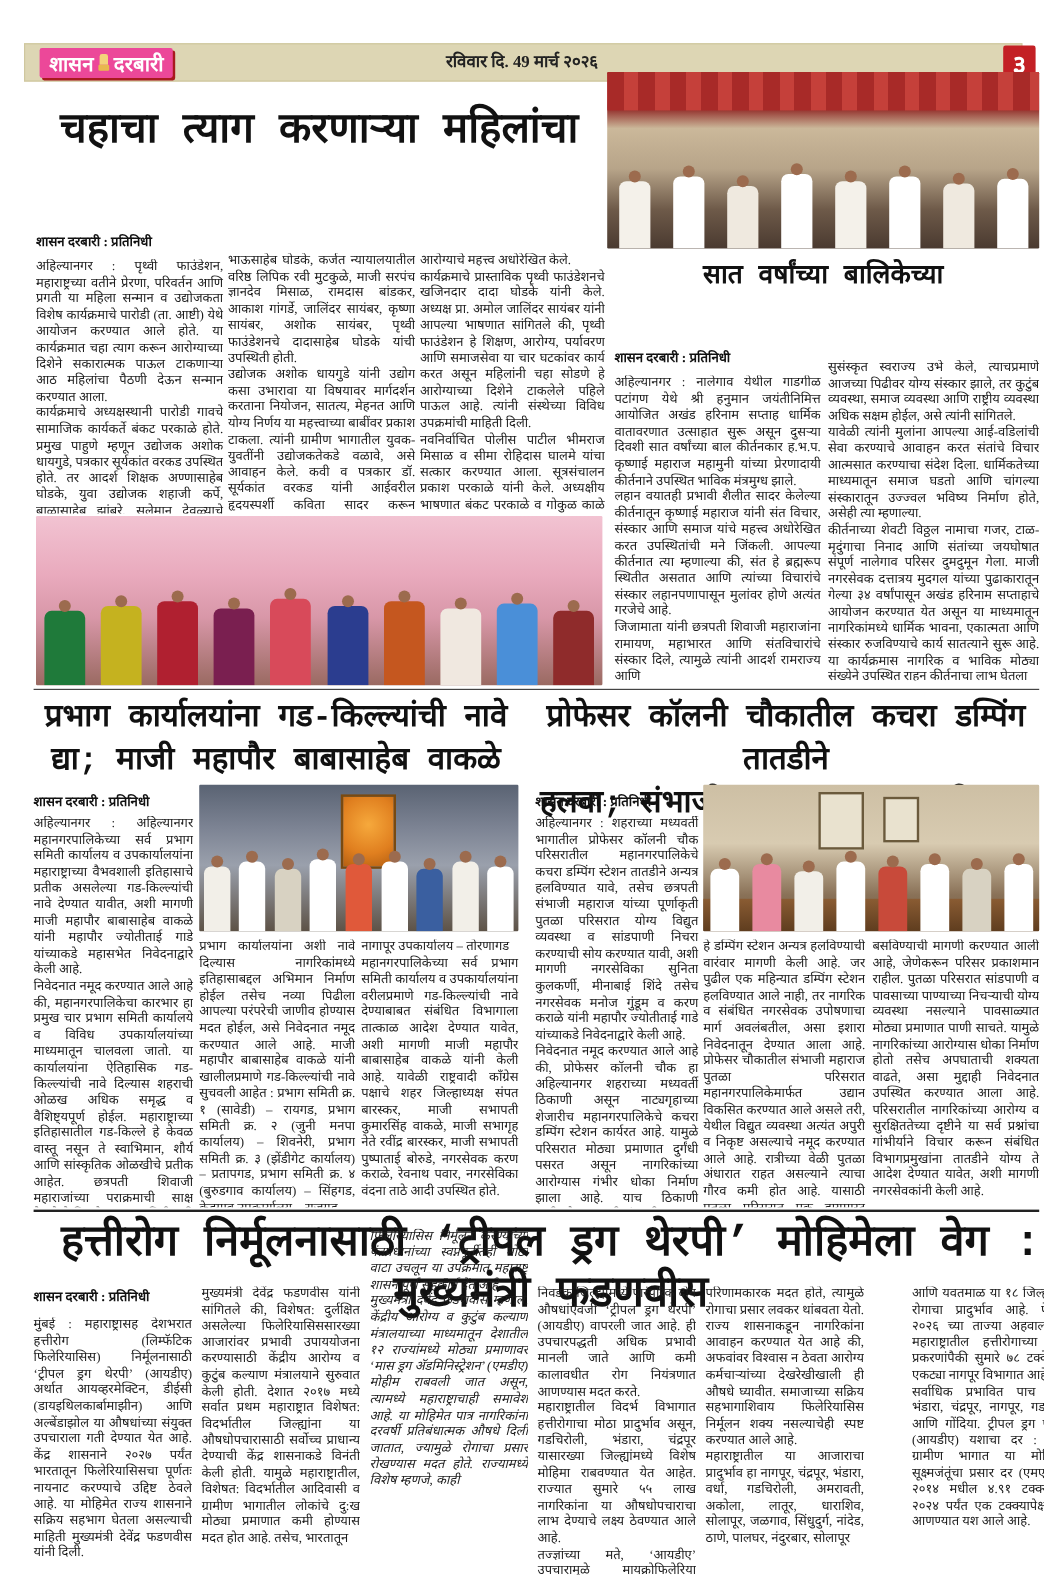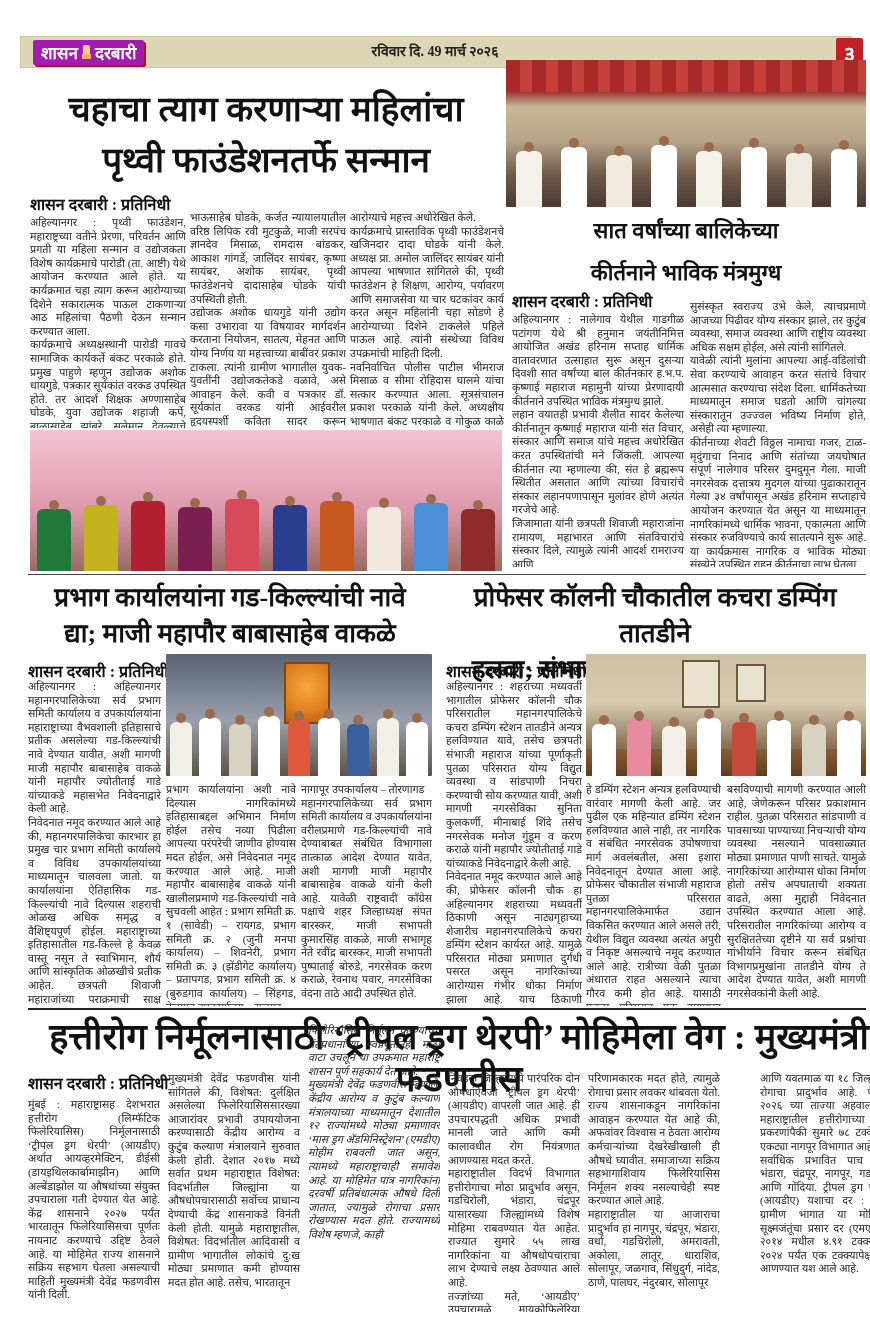--- a/index.html
+++ b/index.html
@@ -1,38 +1,38 @@
 <!DOCTYPE html>
 <html><head>
 <meta charset="utf-8">
 <style>
   html,body{margin:0;padding:0;background:#ffffff;}
   .page{position:relative;width:870px;height:1321px;background:#ffffff;overflow:hidden;
         font-family:"Liberation Serif","DejaVu Serif",serif;color:#1c1c1c;}
   .abs{position:absolute;}
   
   .mast{left:20px;top:36px;width:830px;height:30px;background:#ddd6b4;border:1px solid #cfc79f;}
-  .logo{left:33px;top:40px;height:25px;background:#a21caf;color:#fff;display:flex;align-items:center;
+  .logo{left:33px;top:40px;height:25px;background:#ec4899;color:#fff;display:flex;align-items:center;
         gap:4px;padding:0 8px;font-weight:bold;font-size:17px;border-radius:2px;box-shadow:2px 2px 0 #a81a1e;}
   .chair{width:9px;height:15px;position:relative;display:inline-block;}
   .chair:before{content:"";position:absolute;left:1px;top:0;width:7px;height:9px;background:#f3d27a;border-radius:2px 2px 0 0;}
   .chair:after{content:"";position:absolute;left:0;top:9px;width:9px;height:5px;background:#e8b84f;border-radius:1px;}
   .date{left:300px;top:41px;width:270px;text-align:center;font-weight:bold;font-size:14px;color:#222;}
   .pgnum{left:836px;top:38px;width:27px;height:33px;background:#c32025;color:#fff;font-weight:bold;
          font-size:22px;text-align:center;line-height:33px;border-radius:2px;}
   
-  .hl{font-weight:bold;color:#111;text-align:center;font-family:Liberation Serif, serif;}
+  .hl{font-weight:bold;color:#111;text-align:center;font-family:Liberation Mono, monospace;}
   .hl-tea{left:30px;top:84px;width:472px;font-size:35px;line-height:51px;}
   .hl-kirtan{left:506px;top:210px;width:360px;font-size:22px;line-height:42px;}
   .hl-mid{font-size:26px;line-height:36px;}
   .hl-forts{left:28px;top:580px;width:404px;}
   .hl-dump{left:442px;top:580px;width:426px;}
   .hl-fil{left:40px;top:1016px;width:838px;font-size:36px;line-height:42px;}
   
-  .byline{font-weight:bold;font-size:16px;color:#111;}
+  .byline{font-weight:bold;font-size:11px;color:#111;}
   .bcol{font-size:10.8px;line-height:13.6px;text-align:justify;white-space:pre-line;
         overflow:hidden;color:#1d1d1d;}
   
   .rule-h{background:#444;}
   
   .photo{overflow:hidden;border-radius:1px;}
   .ph-kirtan{background:linear-gradient(180deg,#a82a28 0%,#c23430 14%,#8e2422 20%,#cbb89a 32%,#b7a489 55%,#6e5a49 78%,#4a3a30 100%);}
   .ph-tea{background:linear-gradient(180deg,#f2c3d2 0%,#e9aabd 35%,#d897a8 60%,#9a6a62 100%);}
   .ph-forts{background:linear-gradient(180deg,#5a6373 0%,#7d8494 30%,#9aa0ac 55%,#5d5246 100%);}
   .ph-dump{background:linear-gradient(180deg,#cdbfa4 0%,#d8cbb1 40%,#8a7258 75%,#6c543c 100%);}
@@ -55,21 +55,20 @@
   <div class="abs logo">
     <span>शासन</span>
     <span class="chair"></span>
     <span>दरबारी</span>
   </div>
   <div class="abs date">रविवार दि. 49 मार्च २०२६</div>
   <div class="abs pgnum">३</div>
 
   <div class="abs hl hl-tea">
     <div>चहाचा त्याग करणाऱ्या महिलांचा</div>
-    <div>पृथ्वी फाउंडेशनतर्फे सन्मान</div>
   </div>
   <div class="abs byline" style="left:30px;top:193px;width:180px;">शासन दरबारी : प्रतिनिधी</div>
   <div class="abs bcol" style="left:30px;top:216px;width:156px;height:212px;">अहिल्यानगर : पृथ्वी फाउंडेशन, महाराष्ट्रच्या वतीने प्रेरणा, परिवर्तन आणि प्रगती या महिला सन्मान व उद्योजकता विशेष कार्यक्रमाचे पारोडी (ता. आष्टी) येथे आयोजन करण्यात आले होते. या कार्यक्रमात चहा त्याग करून आरोग्याच्या दिशेने सकारात्मक पाऊल टाकणाऱ्या आठ महिलांचा पैठणी देऊन सन्मान करण्यात आला.
 कार्यक्रमाचे अध्यक्षस्थानी पारोडी गावचे सामाजिक कार्यकर्ते बंकट परकाळे होते. प्रमुख पाहुणे म्हणून उद्योजक अशोक धायगुडे, पत्रकार सूर्यकांत वरकड उपस्थित होते. तर आदर्श शिक्षक अण्णासाहेब घोडके, युवा उद्योजक शहाजी कर्पे, बाळासाहेब झांबरे, सुलेमान देवळ्याचे उपसरपंच</div>
   <div class="abs bcol" style="left:190px;top:211px;width:156px;height:217px;">भाऊसाहेब घोडके, कर्जत न्यायालयातील वरिष्ठ लिपिक रवी मुटकुळे, माजी सरपंच ज्ञानदेव मिसाळ, रामदास बांडकर, आकाश गांगर्डे, जालिंदर सायंबर, कृष्णा सायंबर, अशोक सायंबर, पृथ्वी फाउंडेशनचे दादासाहेब घोडके यांची उपस्थिती होती.
 उद्योजक अशोक धायगुडे यांनी उद्योग कसा उभारावा या विषयावर मार्गदर्शन करताना नियोजन, सातत्य, मेहनत आणि योग्य निर्णय या महत्त्वाच्या बाबींवर प्रकाश टाकला. त्यांनी ग्रामीण भागातील युवक-युवतींनी उद्योजकतेकडे वळावे, असे आवाहन केले. कवी व पत्रकार डॉ. सूर्यकांत वरकड यांनी आईवरील हृदयस्पर्शी कविता सादर करून उपस्थितांना भावूक केले. आदर्श शिक्षक अण्णासाहेब घोडके यांनी फाउंडेशनच्या कार्याचे कौतुक करत शिक्षण व</div>
   <div class="abs bcol" style="left:350px;top:211px;width:154px;height:217px;">आरोग्याचे महत्त्व अधोरेखित केले.
 कार्यक्रमाचे प्रास्ताविक पृथ्वी फाउंडेशनचे खजिनदार दादा घोडके यांनी केले. अध्यक्ष प्रा. अमोल जालिंदर सायंबर यांनी आपल्या भाषणात सांगितले की, पृथ्वी फाउंडेशन हे शिक्षण, आरोग्य, पर्यावरण आणि समाजसेवा या चार घटकांवर कार्य करत असून महिलांनी चहा सोडणे हे आरोग्याच्या दिशेने टाकलेले पहिले पाऊल आहे. त्यांनी संस्थेच्या विविध उपक्रमांची माहिती दिली.
 नवनिर्वाचित पोलीस पाटील भीमराज मिसाळ व सीमा रोहिदास घालमे यांचा सत्कार करण्यात आला. सूत्रसंचालन प्रकाश परकाळे यांनी केले. अध्यक्षीय भाषणात बंकट परकाळे व गोकुळ काळे यांनी कार्यक्रमातून प्रेरणा घेऊन तंबाखू सोडण्याचा संकल्प जाहीर केला.</div>
   <div class="abs photo ph-tea" style="left:30px;top:430px;width:472px;height:141px;">
@@ -95,21 +94,20 @@
       <span class="p" style="width:26px;height:52px;background:#efe9df;"></span>
       <span class="p" style="width:26px;height:62px;background:#ffffff;"></span>
       <span class="p" style="width:26px;height:56px;background:#f4f1ea;"></span>
       <span class="p" style="width:26px;height:60px;background:#ffffff;"></span>
       <span class="p" style="width:26px;height:54px;background:#efe9df;"></span>
       <span class="p" style="width:26px;height:58px;background:#ffffff;"></span>
     </div>
   </div>
   <div class="abs hl hl-kirtan">
     <div>सात वर्षांच्या बालिकेच्या</div>
-    <div>कीर्तनाने भाविक मंत्रमुग्ध</div>
   </div>
   <div class="abs byline" style="left:512px;top:290px;width:180px;">शासन दरबारी : प्रतिनिधी</div>
   <div class="abs bcol" style="left:512px;top:313px;width:172px;height:254px;">अहिल्यानगर : नालेगाव येथील गाडगीळ पटांगण येथे श्री हनुमान जयंतीनिमित्त आयोजित अखंड हरिनाम सप्ताह धार्मिक वातावरणात उत्साहात सुरू असून दुसऱ्या दिवशी सात वर्षांच्या बाल कीर्तनकार ह.भ.प. कृष्णाई महाराज महामुनी यांच्या प्रेरणादायी कीर्तनाने उपस्थित भाविक मंत्रमुग्ध झाले.
 लहान वयातही प्रभावी शैलीत सादर केलेल्या कीर्तनातून कृष्णाई महाराज यांनी संत विचार, संस्कार आणि समाज यांचे महत्त्व अधोरेखित करत उपस्थितांची मने जिंकली. आपल्या कीर्तनात त्या म्हणाल्या की, संत हे ब्रह्मरूप स्थितीत असतात आणि त्यांच्या विचारांचे संस्कार लहानपणापासून मुलांवर होणे अत्यंत गरजेचे आहे.
 जिजामाता यांनी छत्रपती शिवाजी महाराजांना रामायण, महाभारत आणि संतविचारांचे संस्कार दिले, त्यामुळे त्यांनी आदर्श रामराज्य आणि</div>
   <div class="abs bcol" style="left:690px;top:300px;width:176px;height:267px;">सुसंस्कृत स्वराज्य उभे केले, त्याचप्रमाणे आजच्या पिढीवर योग्य संस्कार झाले, तर कुटुंब व्यवस्था, समाज व्यवस्था आणि राष्ट्रीय व्यवस्था अधिक सक्षम होईल, असे त्यांनी सांगितले.
 यावेळी त्यांनी मुलांना आपल्या आई-वडिलांची सेवा करण्याचे आवाहन करत संतांचे विचार आत्मसात करण्याचा संदेश दिला. धार्मिकतेच्या माध्यमातून समाज घडतो आणि चांगल्या संस्कारातून उज्ज्वल भविष्य निर्माण होते, असेही त्या म्हणाल्या.
 कीर्तनाच्या शेवटी विठ्ठल नामाचा गजर, टाळ-मृदुंगाचा निनाद आणि संतांच्या जयघोषात संपूर्ण नालेगाव परिसर दुमदुमून गेला. माजी नगरसेवक दत्तात्रय मुदगल यांच्या पुढाकारातून गेल्या ३४ वर्षांपासून अखंड हरिनाम सप्ताहाचे आयोजन करण्यात येत असून या माध्यमातून नागरिकांमध्ये धार्मिक भावना, एकात्मता आणि संस्कार रुजविण्याचे कार्य सातत्याने सुरू आहे. या कार्यक्रमास नागरिक व भाविक मोठ्या संख्येने उपस्थित राहून कीर्तनाचा लाभ घेतला</div>
 
   <div class="abs rule-h" style="left:28px;top:574px;width:838px;height:1px;"></div>

